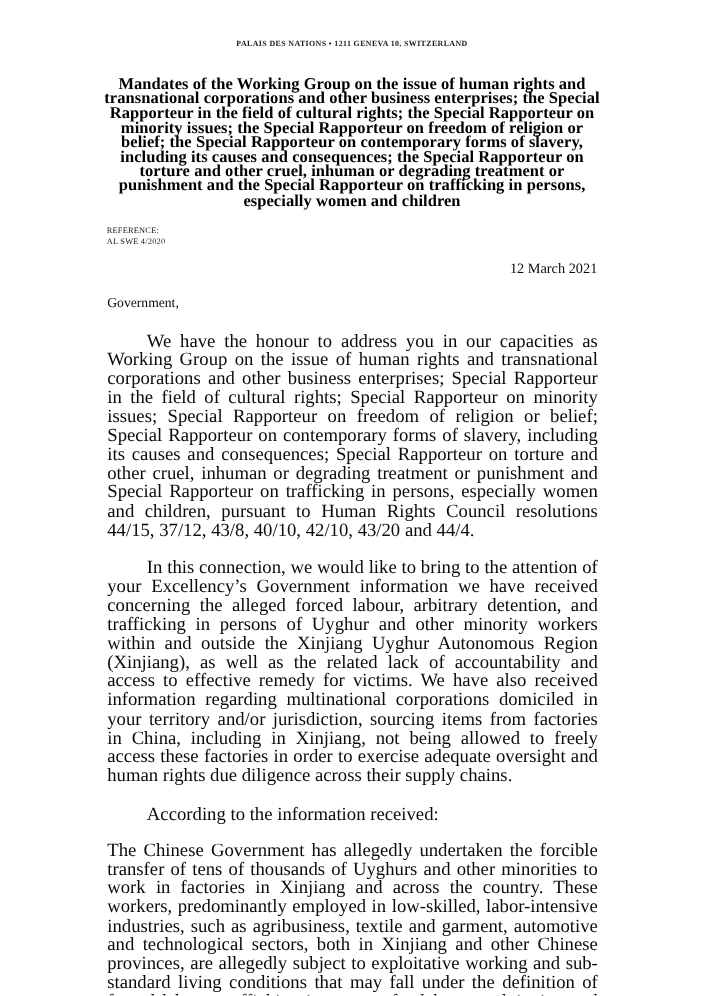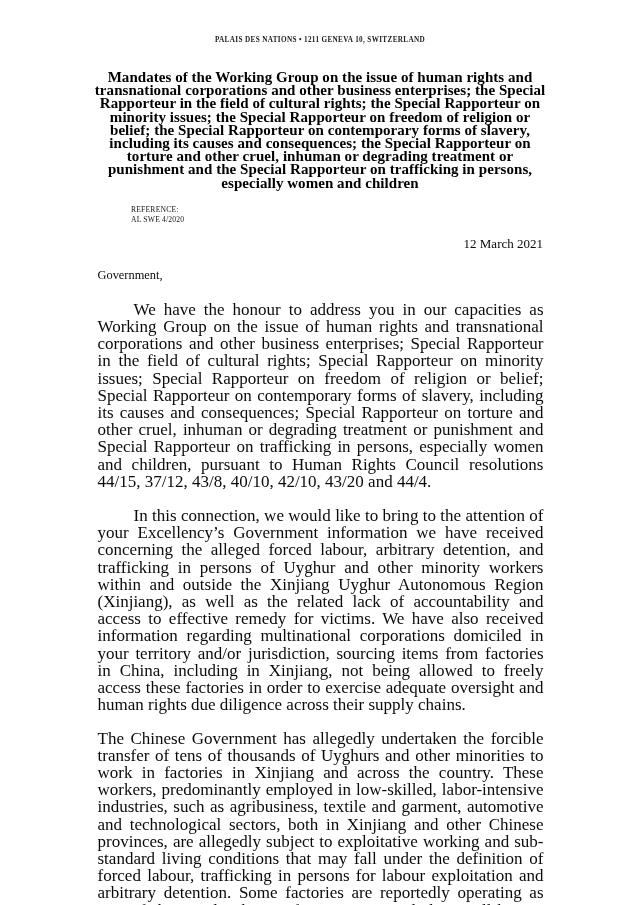--- a/index.html
+++ b/index.html
@@ -56,21 +56,21 @@
   }
   .reference {
     position: absolute;
     left: 97px;
     top: 0;
     font-size: 7.6px;
     line-height: 10.5px;
     color: #141414;
     letter-spacing: 0.2px;
   }
-  .reference div { white-space: nowrap; margin-left: 34px; }
+  .reference div { white-space: nowrap; }
   .date {
     position: absolute;
     right: 97px;
     top: 31px;
     font-size: 13px;
     color: #0a0a0a;
   }
 
   
   .body-area {
@@ -117,18 +117,19 @@
   </div>
 
   <div class="body-area">
 
     <div class="salutation">Government,</div>
 
     <p class="para">We have the honour to address you in our capacities as Working Group on the issue of human rights and transnational corporations and other business enterprises; Special Rapporteur in the field of cultural rights; Special Rapporteur on minority issues; Special Rapporteur on freedom of religion or belief; Special Rapporteur on contemporary forms of slavery, including its causes and consequences; Special Rapporteur on torture and other cruel, inhuman or degrading treatment or punishment and Special Rapporteur on trafficking in persons, especially women and children, pursuant to Human Rights Council resolutions 44/15, 37/12, 43/8, 40/10, 42/10, 43/20 and 44/4.</p>
 
     <p class="para">In this connection, we would like to bring to the attention of your Excellency’s Government information we have received concerning the alleged forced labour, arbitrary detention, and trafficking in persons of Uyghur and other minority workers within and outside the Xinjiang Uyghur Autonomous Region (Xinjiang), as well as the related lack of accountability and access to effective remedy for victims. We have also received information regarding multinational corporations domiciled in your territory and/or jurisdiction, sourcing items from factories in China, including in Xinjiang, not being allowed to freely access these factories in order to exercise adequate oversight and human rights due diligence across their supply chains.</p>
 
+    <p class="para">According to the information received:</p>
 
     <p class="para noindent tight">The Chinese Government has allegedly undertaken the forcible transfer of tens of thousands of Uyghurs and other minorities to work in factories in Xinjiang and across the country. These workers, predominantly employed in low-skilled, labor-intensive industries, such as agribusiness, textile and garment, automotive and technological sectors, both in Xinjiang and other Chinese provinces, are allegedly subject to exploitative working and sub-standard living conditions that may fall under the definition of forced labour, trafficking in persons for labour exploitation and arbitrary detention. Some factories are reportedly operating as part of the supply chains of companies, including well-known global brands. Between 2017 and 2019 more than 80,000 Uyghur and other minority workers have allegedly been transferred out of Xinjiang under the “industrial Xinjiang Aid” policy, aimed at finding low-skilled employment opportunities for “re-educated” Uyghurs and other minorities previously interned in centers. These centers have been described by the Government of China as “vocational education and training centers”, created in the name of poverty alleviation, and of fighting against terrorism and combatting violent</p>
 
   </div>
 
 </div>
 
 </body></html>

